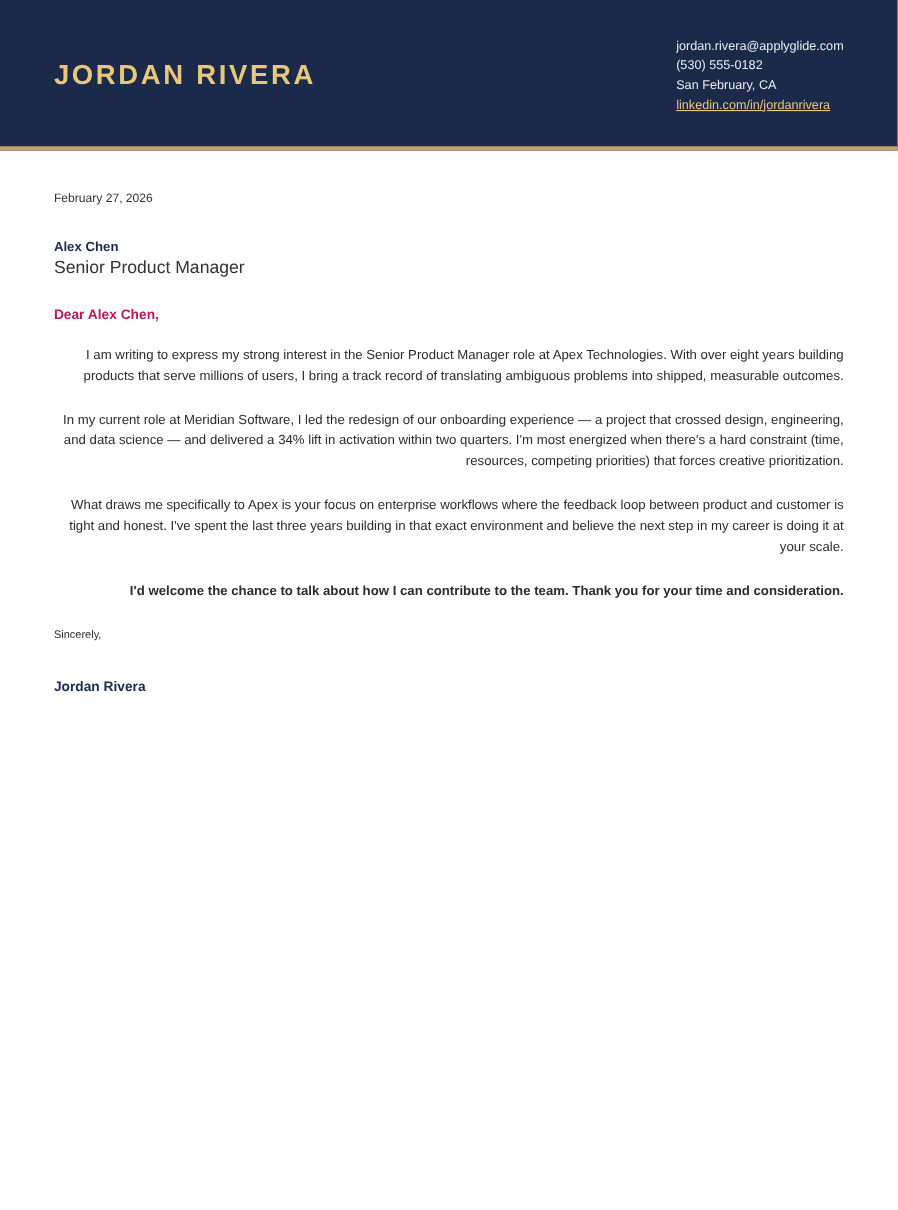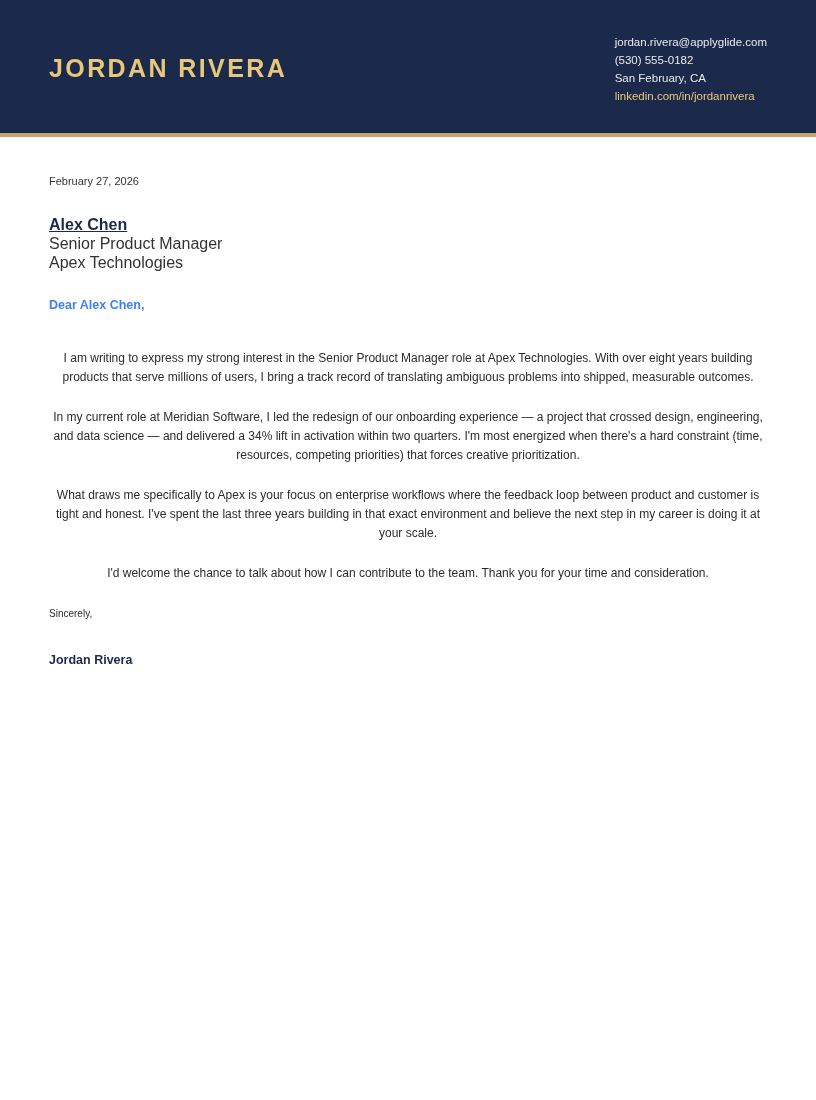--- a/index.html
+++ b/index.html
@@ -58,65 +58,66 @@
   .contact {
     text-align: left;
     line-height: 18px;
   }
   .contact div {
     font-size: 11.5px;
     color: #e9e9ec;
   }
   .contact .link {
     color: #e8c77a;
+    text-decoration: underline;
   }
 
   
   .body {
     padding: 38px 49px 0 49px;
   }
 
   .date {
     font-size: 11px;
     color: #333333;
     margin-bottom: 28px;
   }
 
   .recipient {
     margin-bottom: 26px;
   }
   .recipient .r-name {
-    font-size: 16px;
+    font-size: 12px;
     font-weight: bold;
     color: #1b2a4a;
     line-height: 19px;
-    text-decoration: underline;
   }
   .recipient .r-line {
     font-size: 16px;
     color: #333333;
     line-height: 19px;
   }
 
   .salutation {
     font-size: 12.5px;
     font-weight: bold;
-    color: #3b82f6;
-    margin-bottom: 37px;
+    color: #be185d;
+    margin-bottom: 20px;
   }
 
   .para {
     font-size: 12px;
     color: #2b2b2b;
     line-height: 19px;
     margin-bottom: 21px;
-    text-align: center;
+    text-align: right;
   }
   .para:last-of-type {
     margin-bottom: 0;
+    font-weight: bold;
   }
 
   .closing {
     font-size: 10px;
     color: #2b2b2b;
     margin-top: 25px;
   }
 
   .signature {
     font-size: 12.5px;
@@ -141,21 +142,20 @@
     <div class="header-accent"></div>
   </div>
 
   <div class="body">
 
     <div class="date">February 27, 2026</div>
 
     <div class="recipient">
       <div class="r-name">Alex Chen</div>
       <div class="r-line">Senior Product Manager</div>
-      <div class="r-line">Apex Technologies</div>
     </div>
 
     <div class="salutation">Dear Alex Chen,</div>
 
     <p class="para">I am writing to express my strong interest in the Senior Product Manager role at Apex Technologies. With over eight years building products that serve millions of users, I bring a track record of translating ambiguous problems into shipped, measurable outcomes.</p>
     <p class="para">In my current role at Meridian Software, I led the redesign of our onboarding experience — a project that crossed design, engineering, and data science — and delivered a 34% lift in activation within two quarters. I'm most energized when there's a hard constraint (time, resources, competing priorities) that forces creative prioritization.</p>
     <p class="para">What draws me specifically to Apex is your focus on enterprise workflows where the feedback loop between product and customer is tight and honest. I've spent the last three years building in that exact environment and believe the next step in my career is doing it at your scale.</p>
     <p class="para">I'd welcome the chance to talk about how I can contribute to the team. Thank you for your time and consideration.</p>
 
     <div class="closing">Sincerely,</div>

